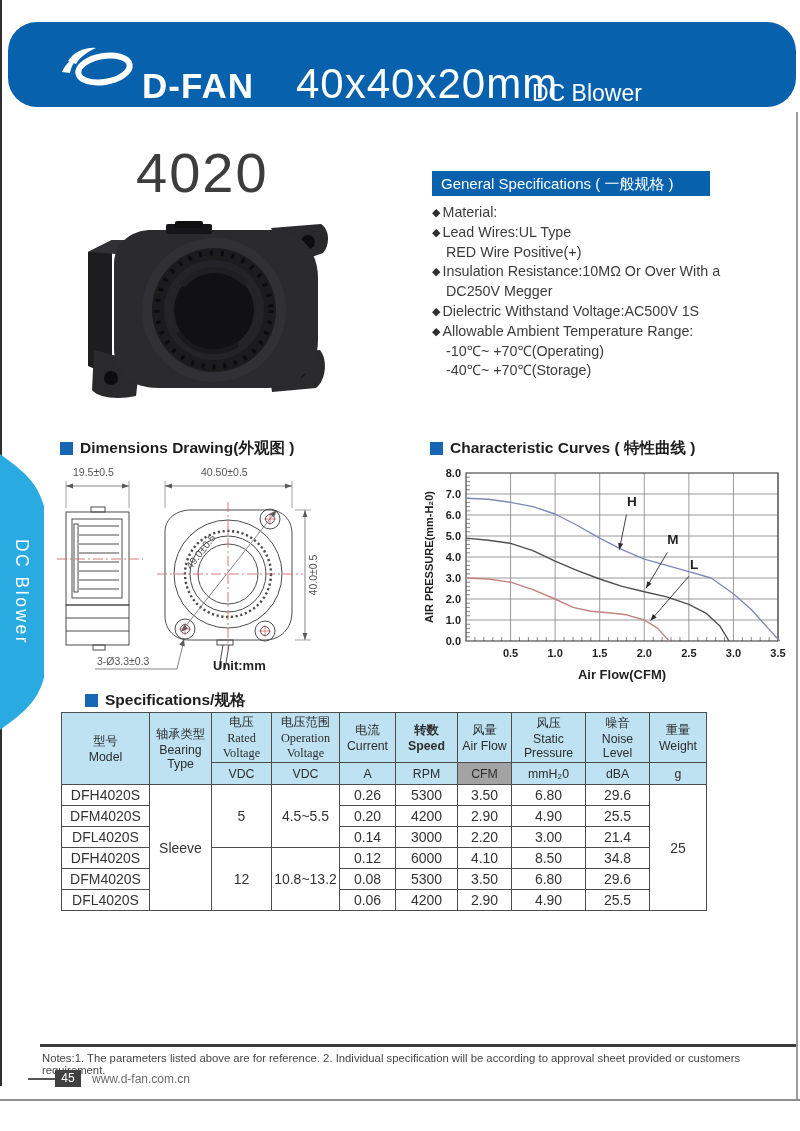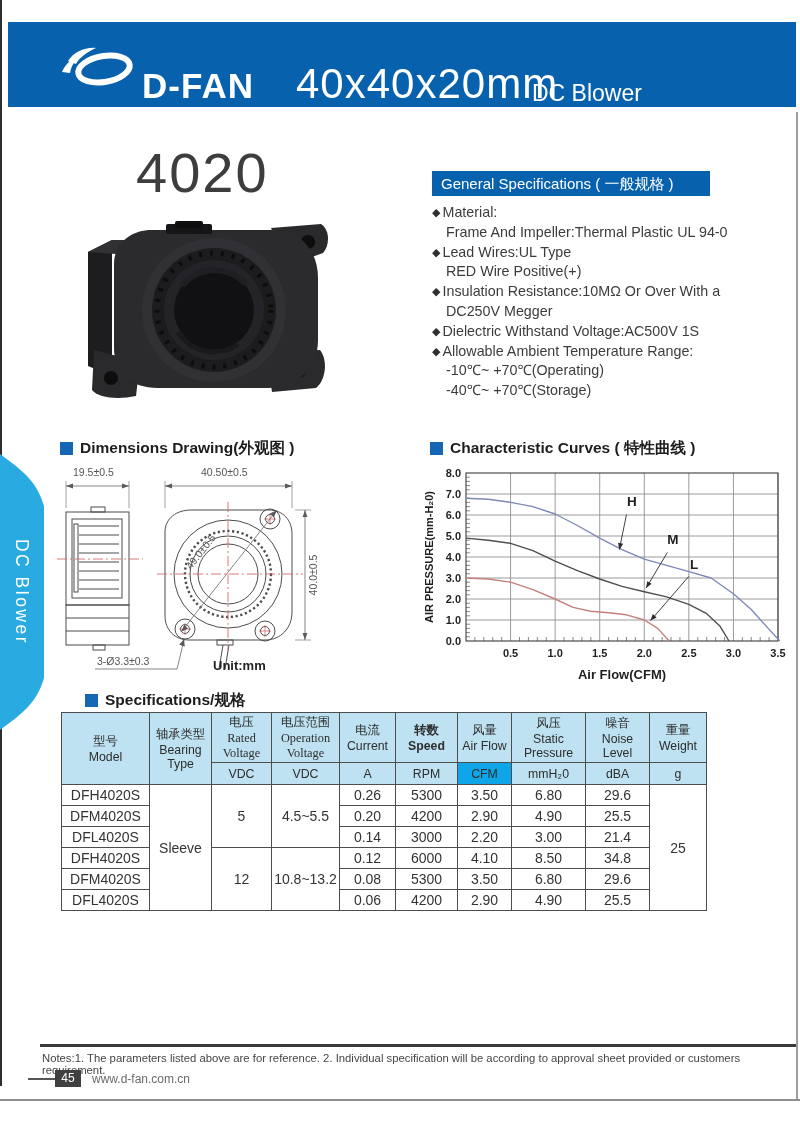--- a/index.html
+++ b/index.html
@@ -5,21 +5,21 @@
   html,body{margin:0;padding:0;background:#fff;}
   .page{position:relative;width:800px;height:1131px;background:#ffffff;
         font-family:"Liberation Sans",sans-serif;overflow:hidden;}
 
   
   .left-edge{position:absolute;left:0;top:0;width:2px;height:1086px;background:#2e2e2e;}
   .right-edge{position:absolute;left:796px;top:112px;width:1.5px;height:988px;background:#9d9d9d;}
   .bottom-edge{position:absolute;left:0;top:1099px;width:800px;height:2px;background:#8e8e8e;}
 
   
-  .banner{position:absolute;left:8px;top:22px;width:788px;height:85px;}
+  .banner{position:absolute;left:8px;top:22px;width:788px;height:85px;border-radius:29px;}
   .banner .logo{position:absolute;left:52px;top:24px;width:78px;height:44px;}
   .banner .brand{position:absolute;left:134px;top:44px;color:#fff;font-size:35px;font-weight:bold;letter-spacing:1px;}
   .banner .size-title{position:absolute;left:288px;top:38px;color:#fff;font-size:42px;font-weight:400;letter-spacing:1px;}
   .banner .subtitle{position:absolute;left:524px;top:58px;color:#fff;font-size:23px;font-weight:500;}
 
   
   .side-tab{position:absolute;left:0;top:452px;width:46px;height:280px;}
   .side-tab .tab-label{position:absolute;left:11px;top:50%;transform:translateY(-50%);
     writing-mode:vertical-rl;color:#fff;font-size:17.5px;letter-spacing:2.5px;}
 
@@ -119,21 +119,20 @@
     <circle cx="136" cy="110" r="57" fill="none" stroke="#0c0c0d" stroke-width="5" stroke-dasharray="3 8"></circle>
     <circle cx="136" cy="110" r="50" fill="#242428"></circle>
     <circle cx="136" cy="110" r="40" fill="#111113"></circle>
     <path d="M104,86 A42,42 0 0,1 168,84" stroke="#1f1f23" stroke-width="6" fill="none"></path>
     <path d="M100,132 A42,42 0 0,0 160,144" stroke="#1a1a1d" stroke-width="5" fill="none"></path>
   </svg>
 
   <div class="gs-bar" style="background:#0761ad;">General Specifications ( 一般规格 )</div>
   <div class="gs-list">
       <div class="gs-item"><span class="diamond">◆</span><span>Material:</span></div>
-      <div class="gs-item cont"><span>Frame And Impeller:Thermal Plastic UL 94-0</span></div>
       <div class="gs-item"><span class="diamond">◆</span><span>Lead Wires:UL Type</span></div>
       <div class="gs-item cont"><span>RED Wire Positive(+)</span></div>
       <div class="gs-item"><span class="diamond">◆</span><span>Insulation Resistance:10MΩ Or Over With a</span></div>
       <div class="gs-item cont"><span>DC250V Megger</span></div>
       <div class="gs-item"><span class="diamond">◆</span><span>Dielectric Withstand Voltage:AC500V 1S</span></div>
       <div class="gs-item"><span class="diamond">◆</span><span>Allowable Ambient Temperature Range:</span></div>
       <div class="gs-item cont"><span>-10℃~ +70℃(Operating)</span></div>
       <div class="gs-item cont"><span>-40℃~ +70℃(Storage)</span></div>
     </div>
 
@@ -384,21 +383,21 @@
           <th style="background: rgb(190, 226, 242);">
             <div class="zh">重量</div>
             <div class="en">Weight</div>
           </th>
         </tr>
         <tr>
           <th class="unit" style="background: rgb(190, 226, 242);">VDC</th>
           <th class="unit" style="background: rgb(190, 226, 242);">VDC</th>
           <th class="unit" style="background: rgb(190, 226, 242);">A</th>
           <th class="unit" style="background: rgb(190, 226, 242);">RPM</th>
-          <th class="unit" style="background: #0ea5e9;">CFM</th>
+          <th class="unit" style="background: #a3a3a3;">CFM</th>
           <th class="unit" style="background: rgb(190, 226, 242);">mmH₂0</th>
           <th class="unit" style="background: rgb(190, 226, 242);">dBA</th>
           <th class="unit" style="background: rgb(190, 226, 242);">g</th>
         </tr>
       </thead>
     <tbody>
         <tr>
           <td>DFH4020S</td>
           <td rowspan="6">Sleeve</td>
           <td rowspan="3">5</td>

